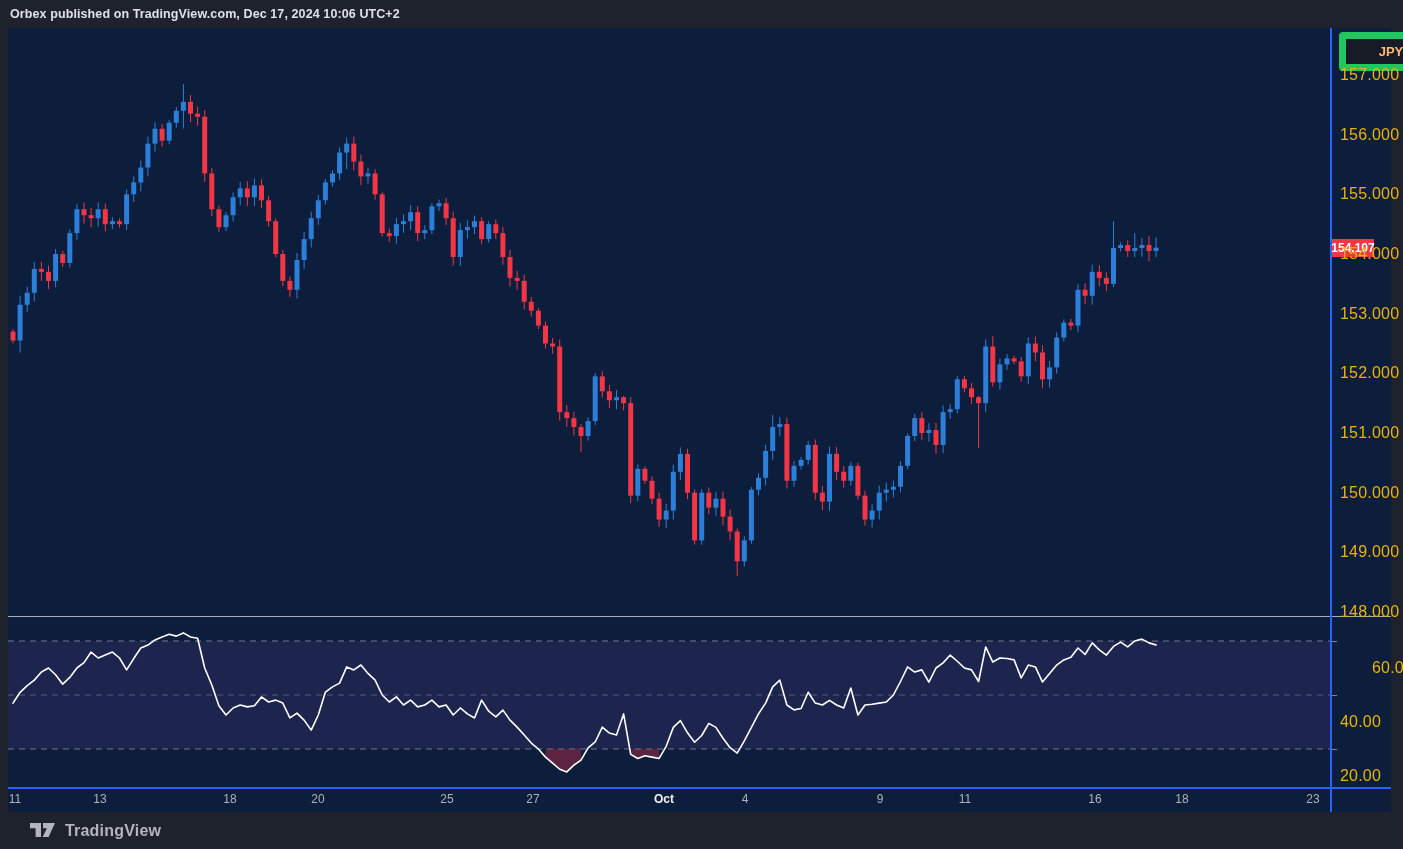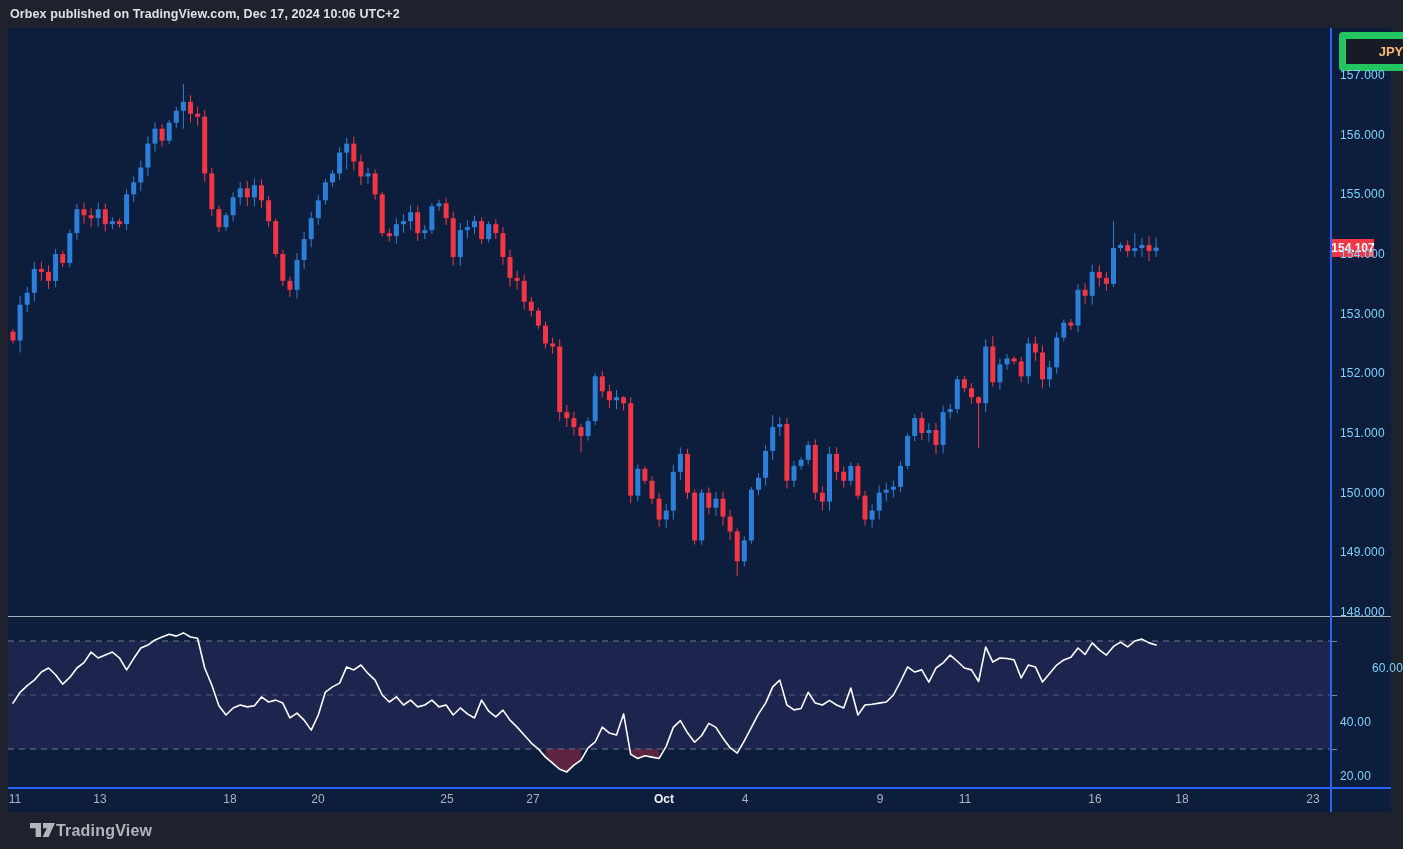--- a/index.html
+++ b/index.html
@@ -25,39 +25,39 @@
   #vline-axis{position:absolute;left:1322px;top:0;width:2px;height:784px;background:#2962ff;}
   #time-axis{position:absolute;left:0;top:761px;width:1322px;height:34px;}
   .t-label{
     position:absolute;top:3px;transform:translateX(-50%);
     color:#aeb2bc;font-size:12px;white-space:nowrap;
   }
   .t-label.bold{color:#f0f1f4;font-weight:bold;}
   #price-scale{position:absolute;left:1324px;top:0;width:59px;height:784px;}
   .p-label,.r-label{
     position:absolute;left:8px;transform:translateY(-50%);
-    color:#7dd3fc;font-size:12px;letter-spacing:.2px;
+    color:#eab308;font-size:16px;letter-spacing:.2px;
   }
   .r-tick{position:absolute;left:0;width:5px;height:1px;background:#7e8698;}
   #currency-badge{
     position:absolute;left:7px;top:4px;width:48px;height:25px;
     background:#171b26;border:7px solid #22c55e;border-radius:4px;
     display:flex;align-items:center;justify-content:center;
     color:#fdba74;font-size:13px;font-weight:bold;cursor:pointer;padding-left:21px;
   }
   #last-price-tag{
     position:absolute;left:0;width:42px;height:18px;
     display:flex;align-items:center;justify-content:center;
     color:#ffffff;font-size:12px;font-weight:bold;
   }
   #footer{
     position:absolute;left:0;top:812px;width:1403px;height:37px;background:#1e222d;
     display:flex;align-items:center;
   }
-  #footer-brand{display:flex;align-items:center;margin-left:30px;cursor:pointer;}
+  #footer-brand{display:flex;align-items:center;gap:9px;margin-left:30px;cursor:pointer;}
   #footer-brand span{color:#b2b5be;font-size:16px;font-weight:bold;letter-spacing:.2px;}
 </style>
 </head>
 <body>
 
 <div id="header">Orbex published on TradingView.com, Dec 17, 2024 10:06 UTC+2</div>
 
 <div id="chart-panel">
   <svg id="price-pane" width="1322" height="588">
       <line x1="5" x2="5" y1="301.19420000000116" y2="315.515" stroke="#f23645" stroke-width="1"></line>

